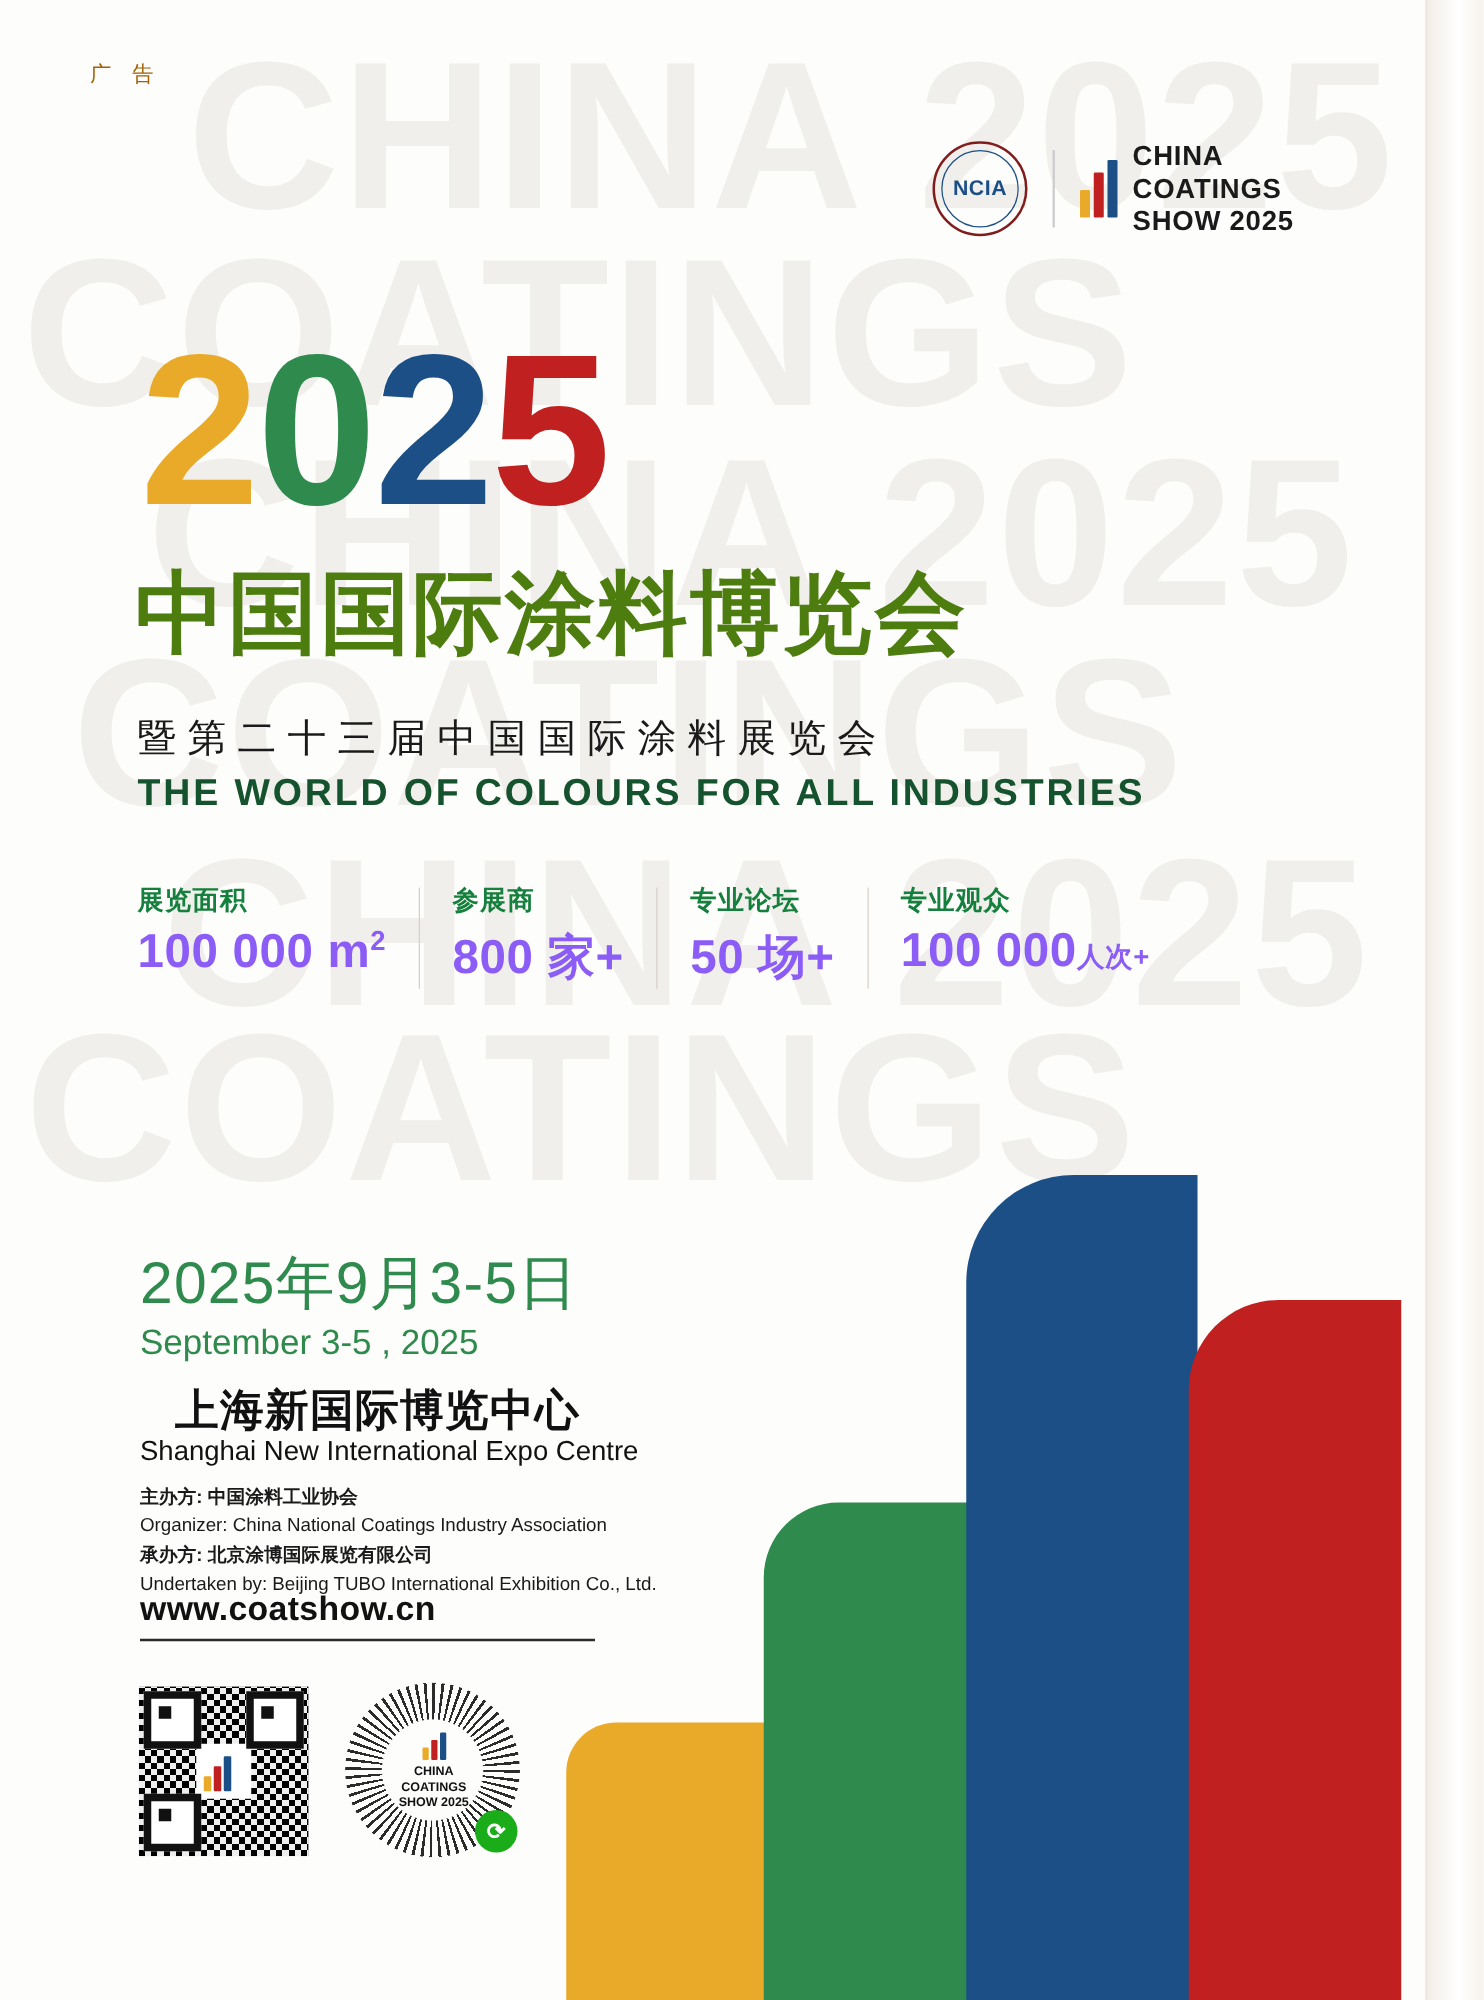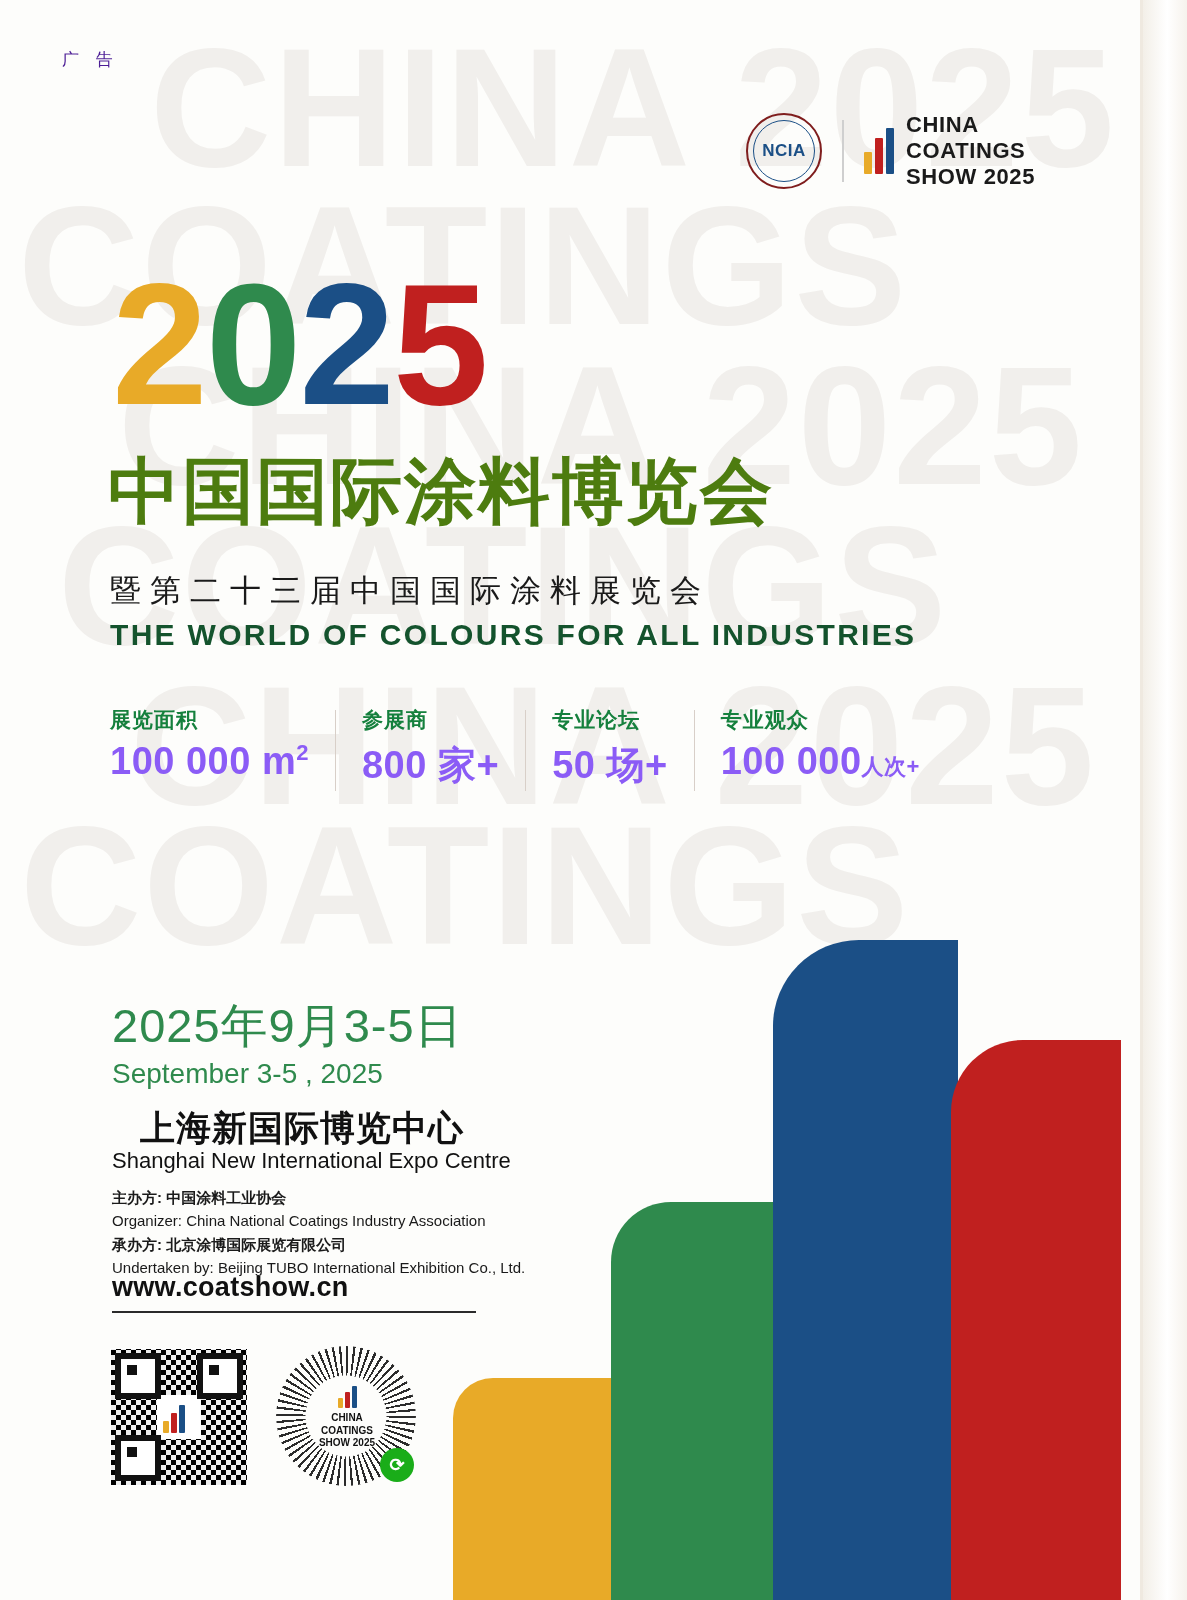--- a/index.html
+++ b/index.html
@@ -42,23 +42,23 @@
   }
   .ghost-1 { top: 12px;  left: 150px; font-size: 168px; }
   .ghost-2 { top: 170px; left: 18px;  font-size: 168px; }
   .ghost-3 { top: 330px; left: 118px; font-size: 168px; }
   .ghost-4 { top: 490px; left: 58px;  font-size: 168px; }
   .ghost-5 { top: 650px; left: 130px; font-size: 168px; }
   .ghost-6 { top: 790px; left: 20px;  font-size: 168px; }
 
   .ad-label {
     position: absolute;
-    top: 48px; left: 62px;
+    top: 48px; left: 72px;
     font-size: 17px;
-    color: #4c1d95;
+    color: #a16207;
     letter-spacing: 6px;
   }
 
   
   .header-logos {
     position: absolute;
     top: 112px; right: 152px;
     display: flex;
     align-items: center;
     gap: 20px;

